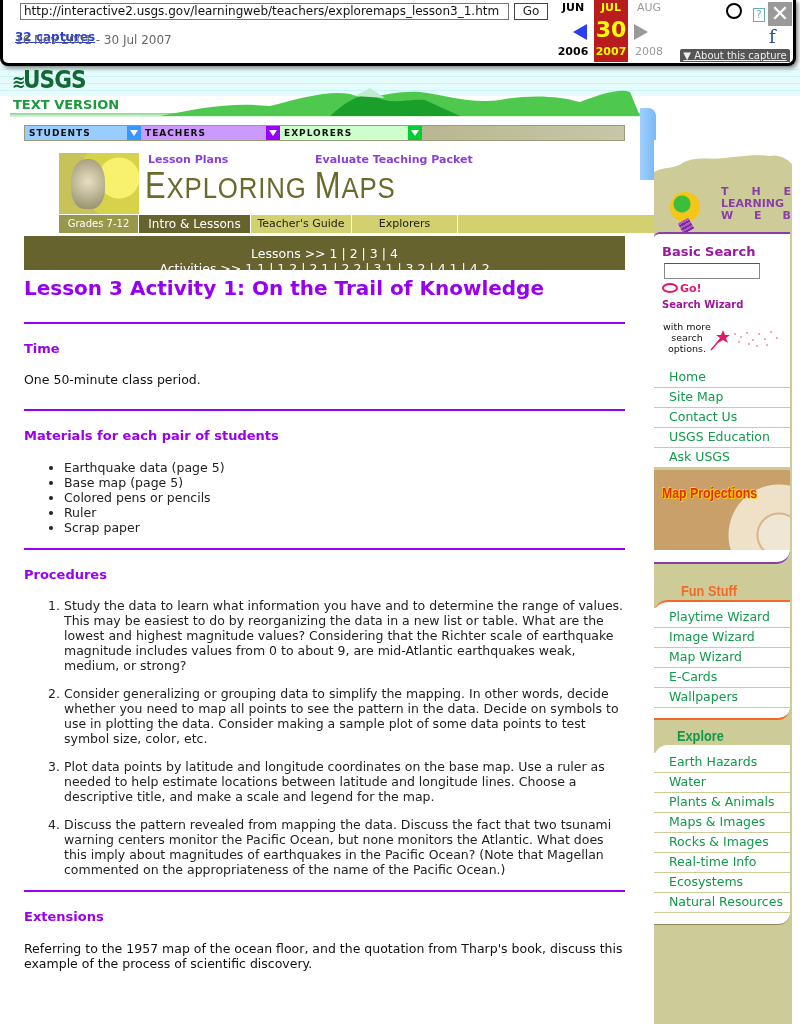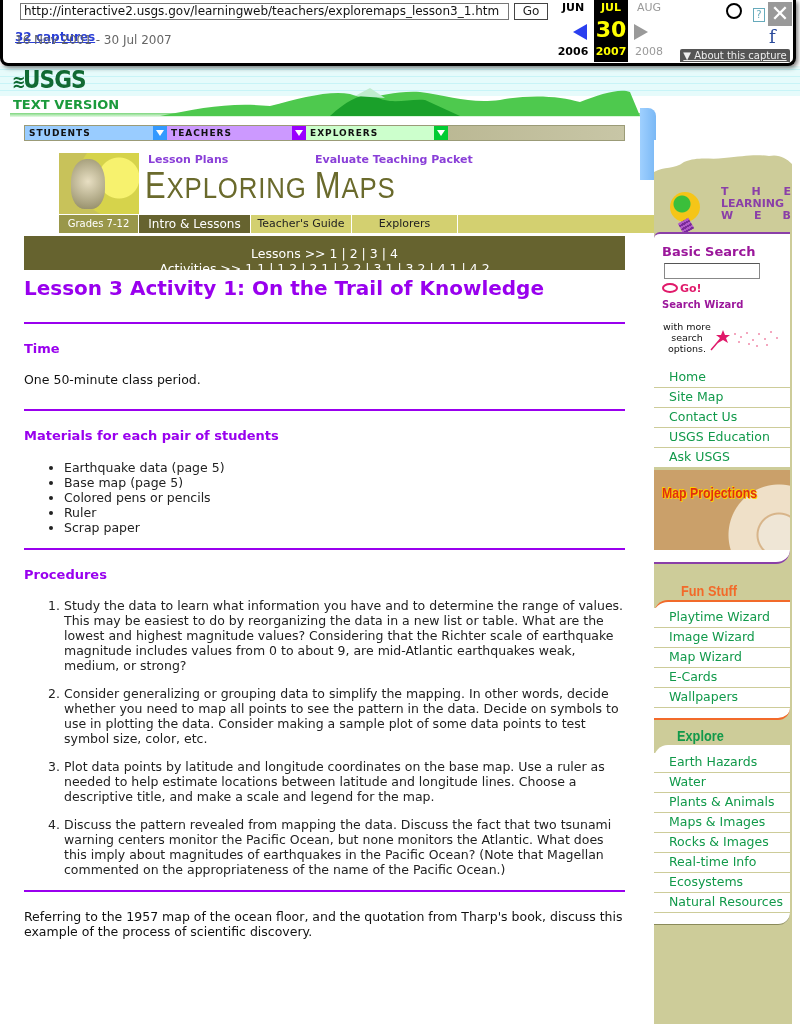--- a/index.html
+++ b/index.html
@@ -25,21 +25,21 @@
   .wb-go {
     position: absolute; left: 511px; top: 3px; width: 34px; height: 17px;
     border: 1px solid #444; font-size: 12px; line-height: 15px; text-align: center; background: #fff;
   }
   .wb-caps { position: absolute; left: 12px; top: 30px; font-size: 12px; font-weight: bold; color: #2a3fd6; text-decoration: underline; }
   .wb-range { position: absolute; left: 12px; top: 33px; font-size: 12px; color: #666; }
   .wb-cal { position: absolute; top: 0; height: 62px; text-align: center; font-weight: bold; }
   .wb-mon { font-size: 11px; line-height: 16px; }
   .wb-yr { font-size: 11px; position: absolute; left: 0; right: 0; top: 45px; }
   .wb-prev { left: 550px; width: 40px; color: #000; }
-  .wb-cur { left: 591px; width: 34px; background: #000000; color: #ff0; }
+  .wb-cur { left: 591px; width: 34px; background: #b91c1c; color: #ff0; }
   .wb-next { left: 626px; width: 40px; color: #999; font-weight: normal; }
   .wb-day { position: absolute; left: 0; right: 0; top: 16px; font-size: 22px; line-height: 28px; color: #ff0; }
   .wb-arrow-l { position: absolute; left: 570px; top: 24px; width: 0; height: 0; border-top: 8px solid transparent; border-bottom: 8px solid transparent; border-right: 14px solid #2a3fef; }
   .wb-arrow-r { position: absolute; left: 631px; top: 24px; width: 0; height: 0; border-top: 8px solid transparent; border-bottom: 8px solid transparent; border-left: 14px solid #9a9a9a; }
   .wb-circle { position: absolute; left: 723px; top: 3px; width: 16px; height: 16px; border: 2px solid #000; border-radius: 50%; }
   .wb-help { position: absolute; left: 750px; top: 8px; width: 12px; height: 14px; border: 1px solid #6ab; color: #6ab; font-size: 10px; line-height: 12px; text-align: center; }
   .wb-close { position: absolute; left: 765px; top: 2px; width: 24px; height: 24px; background: #999; color: #fff; font-size: 22px; line-height: 24px; text-align: center; font-weight: bold; }
   .wb-fb { position: absolute; left: 766px; top: 26px; font-family: "DejaVu Serif", serif; font-size: 18px; color: #2a4a9a; }
   .wb-about { position: absolute; left: 677px; top: 49px; width: 110px; height: 13px; background: #555; color: #eee; font-size: 10px; line-height: 13px; text-align: center; border-radius: 2px 2px 0 0; text-decoration: underline; }
 
@@ -51,21 +51,21 @@
   .text-version { position: absolute; left: 13px; top: 97px; font-size: 13px; font-weight: bold; color: #1b9a3c; }
   .hill-line { position: absolute; left: 10px; top: 113px; width: 630px; height: 4px; background: linear-gradient(#7ed67e, #e8fbe8); }
   .hills { position: absolute; left: 160px; top: 88px; width: 480px; height: 28px; }
   .waterfall { position: absolute; left: 640px; top: 108px; width: 16px; height: 72px; background: linear-gradient(90deg,#9fd0ff,#7ab8f5); border-radius: 0 8px 0 0; }
 
   
   .navbar { position: absolute; left: 24px; top: 125px; width: 601px; height: 16px; display: flex; background: linear-gradient(90deg,#9c986a 0%, #c8c6a6 100%); border: 1px solid #9b9b77; }
   .nav-item { height: 14px; font-size: 9px; font-weight: bold; letter-spacing: 1px; line-height: 14px; padding-left: 4px; position: relative; color: #111; }
   .nav-item .dd { position: absolute; right: 0; top: 0; width: 14px; height: 14px; }
   .nav-item .dd::after { content: ""; position: absolute; left: 3px; top: 4px; border-left: 4px solid transparent; border-right: 4px solid transparent; border-top: 6px solid #fff; }
-  .nav-students { width: 142px; background: #99ccff; }
+  .nav-students { width: 116px; background: #99ccff; }
   .nav-students .dd { background: #3399ff; }
   .nav-teachers { width: 139px; background: #cc99ff; }
   .nav-teachers .dd { background: #9900ff; }
   .nav-explorers { width: 142px; background: #ccffcc; }
   .nav-explorers .dd { background: #00cc33; }
 
   
   .banner { position: absolute; left: 24px; top: 153px; width: 601px; height: 80px; margin-left: 35px; }
   .portrait { position: absolute; left: 0; top: 0; width: 80px; height: 61px;
     background: radial-gradient(circle at 60px 25px, #f7f26e 0 20px, #d6d34b 21px 40px, #c8c25a 41px);
@@ -219,20 +219,21 @@
   </ul>
   <hr class="sep" style="margin-top:13px">
   <h3 style="margin-top:17px">Procedures</h3>
   <ol class="proc" style="margin-top:16px">
     <li>Study the data to learn what information you have and to determine the range of values. This may be easiest to do by reorganizing the data in a new list or table. What are the lowest and highest magnitude values? Considering that the Richter scale of earthquake magnitude includes values from 0 to about 9, are mid-Atlantic earthquakes weak, medium, or strong?</li>
     <li>Consider generalizing or grouping data to simplify the mapping. In other words, decide whether you need to map all points to see the pattern in the data. Decide on symbols to use in plotting the data. Consider making a sample plot of some data points to test symbol size, color, etc.</li>
     <li>Plot data points by latitude and longitude coordinates on the base map. Use a ruler as needed to help estimate locations between latitude and longitude lines. Choose a descriptive title, and make a scale and legend for the map.</li>
     <li>Discuss the pattern revealed from mapping the data. Discuss the fact that two tsunami warning centers monitor the Pacific Ocean, but none monitors the Atlantic. What does this imply about magnitudes of earthquakes in the Pacific Ocean? (Note that Magellan commented on the appropriateness of the name of the Pacific Ocean.)</li>
   </ol>
   <hr class="sep" style="margin-top:7px">
+  <h3 style="margin-top:17px">Extensions</h3>
   <p class="p" style="margin-top:17px">Referring to the 1957 map of the ocean floor, and the quotation from Tharp's book, discuss this example of the process of scientific discovery.</p>
 </div>
 
 <div class="side">
   <svg style="position:absolute;left:0;top:0" width="138" height="40" viewBox="0 0 138 40">
     <rect width="138" height="40" fill="#fff"></rect>
     <path d="M0 32 C10 26 20 30 30 22 C45 16 55 20 70 18 C90 16 100 14 115 16 C125 14 132 18 138 24 L138 40 L0 40 Z" fill="#cdcc99"></path>
   </svg>
   <div class="bulb"></div>
   <div class="bulb-base"></div>

